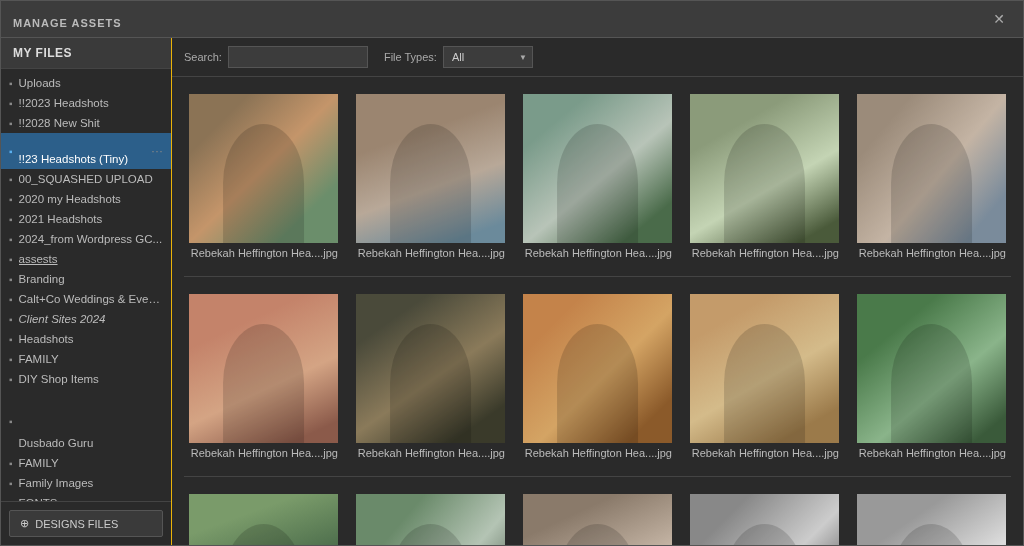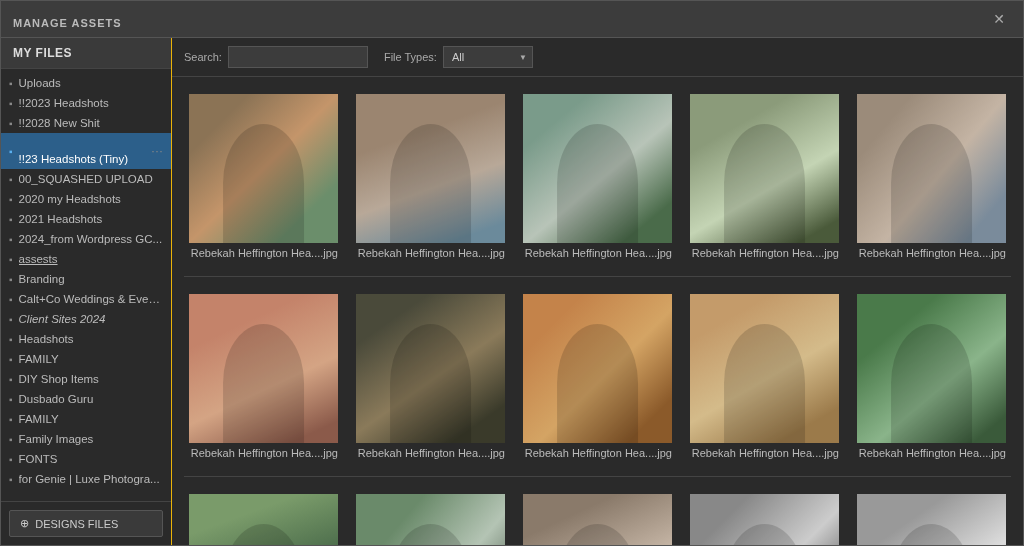--- a/index.html
+++ b/index.html
@@ -338,21 +338,21 @@
           <div class="sidebar-item">
             <span class="folder-icon">▪</span>
     <span style="overflow:hidden;text-overflow:ellipsis;white-space:nowrap;">FAMILY</span>
     </div>
           <div class="sidebar-item">
             <span class="folder-icon">▪</span>
     <span style="overflow:hidden;text-overflow:ellipsis;white-space:nowrap;text-align:right;">DIY Shop Items</span>
     </div>
           <div class="sidebar-item">
             <span class="folder-icon">▪</span>
-    <span style="overflow:hidden;text-overflow:ellipsis;white-space:nowrap;">Dusbado Guru</span>
+    <span style="overflow:hidden;text-overflow:ellipsis;white-space:nowrap;margin-top:44px;">Dusbado Guru</span>
     </div>
           <div class="sidebar-item">
             <span class="folder-icon">▪</span>
     <span style="overflow:hidden;text-overflow:ellipsis;white-space:nowrap;text-align:right;">FAMILY</span>
     </div>
           <div class="sidebar-item">
             <span class="folder-icon">▪</span>
     <span style="overflow:hidden;text-overflow:ellipsis;white-space:nowrap;">Family Images</span>
     </div>
           <div class="sidebar-item">

